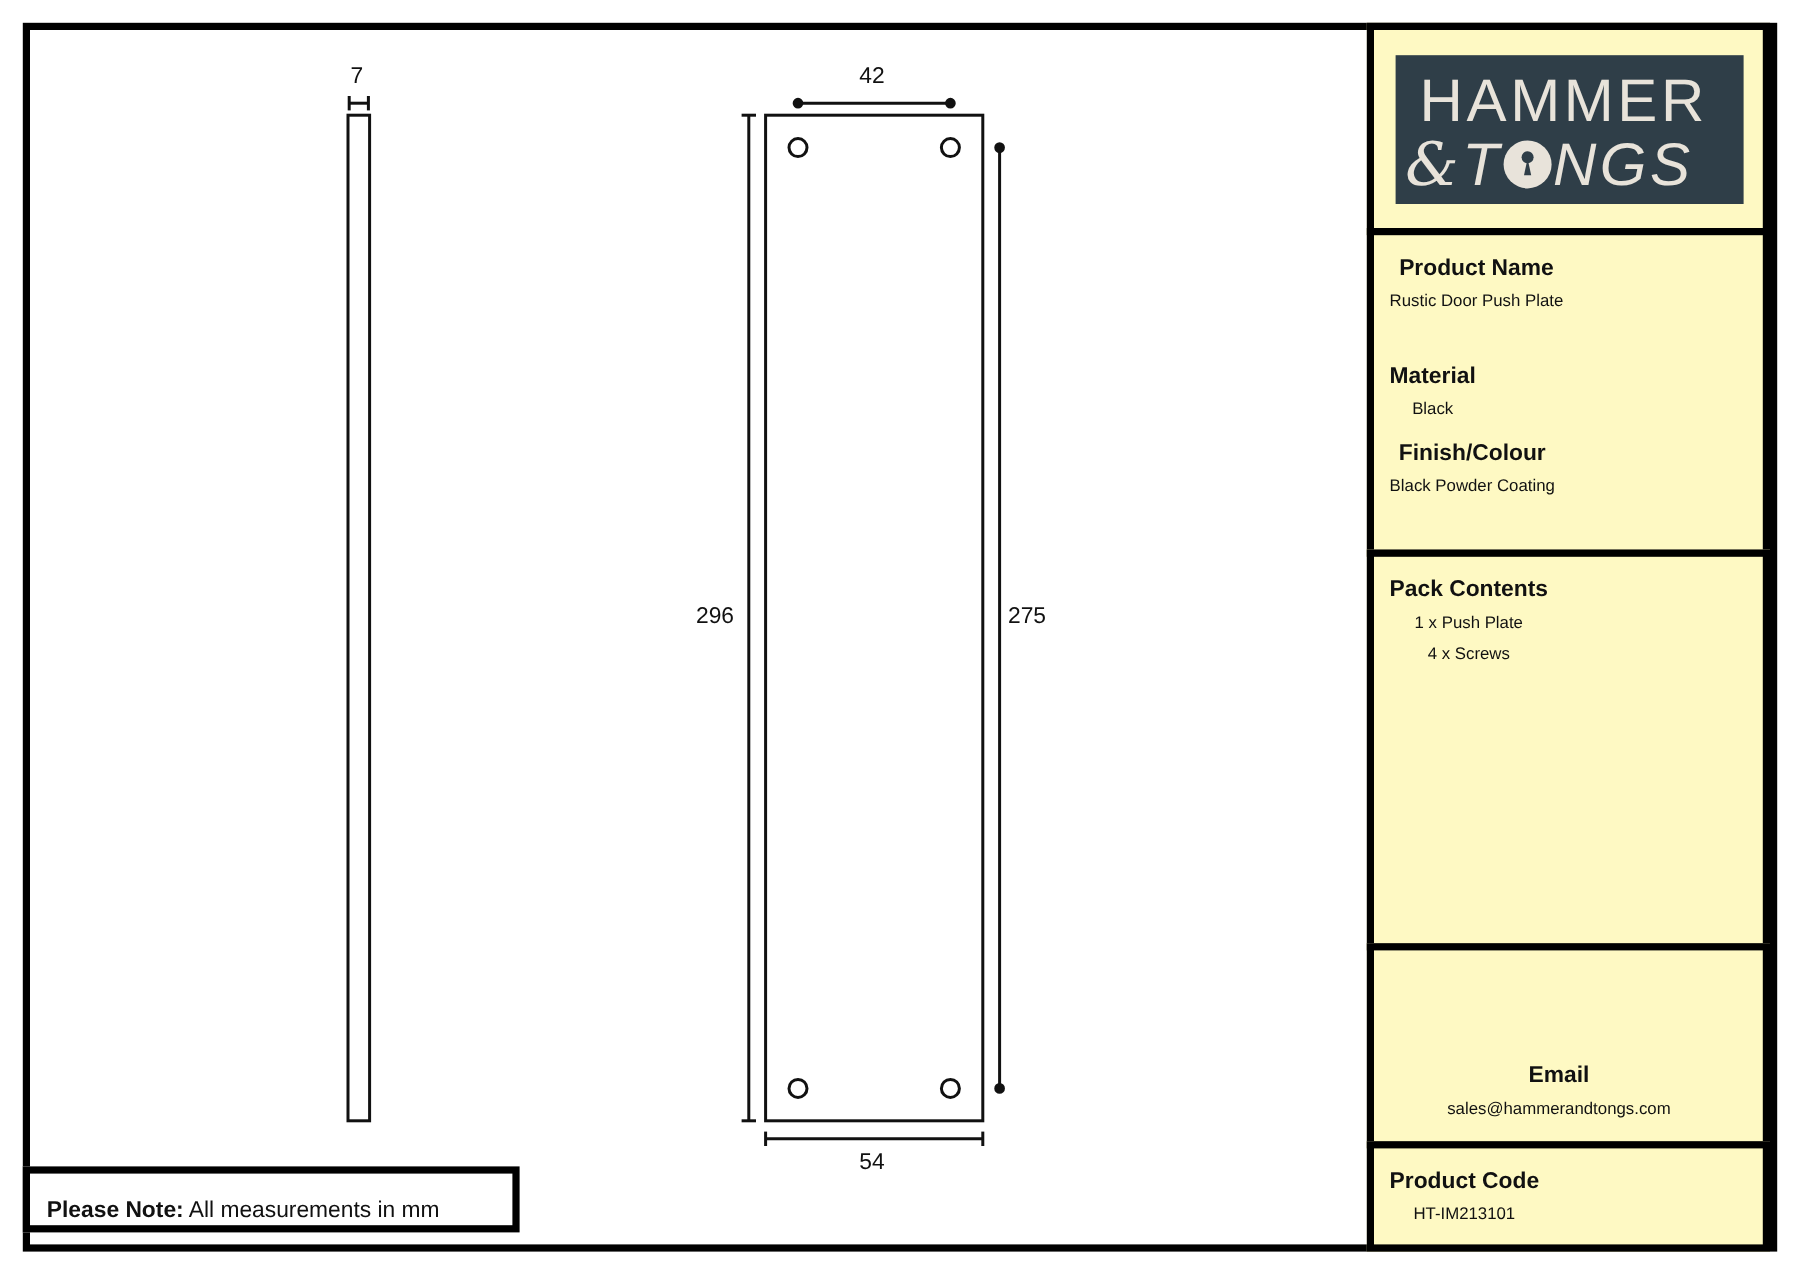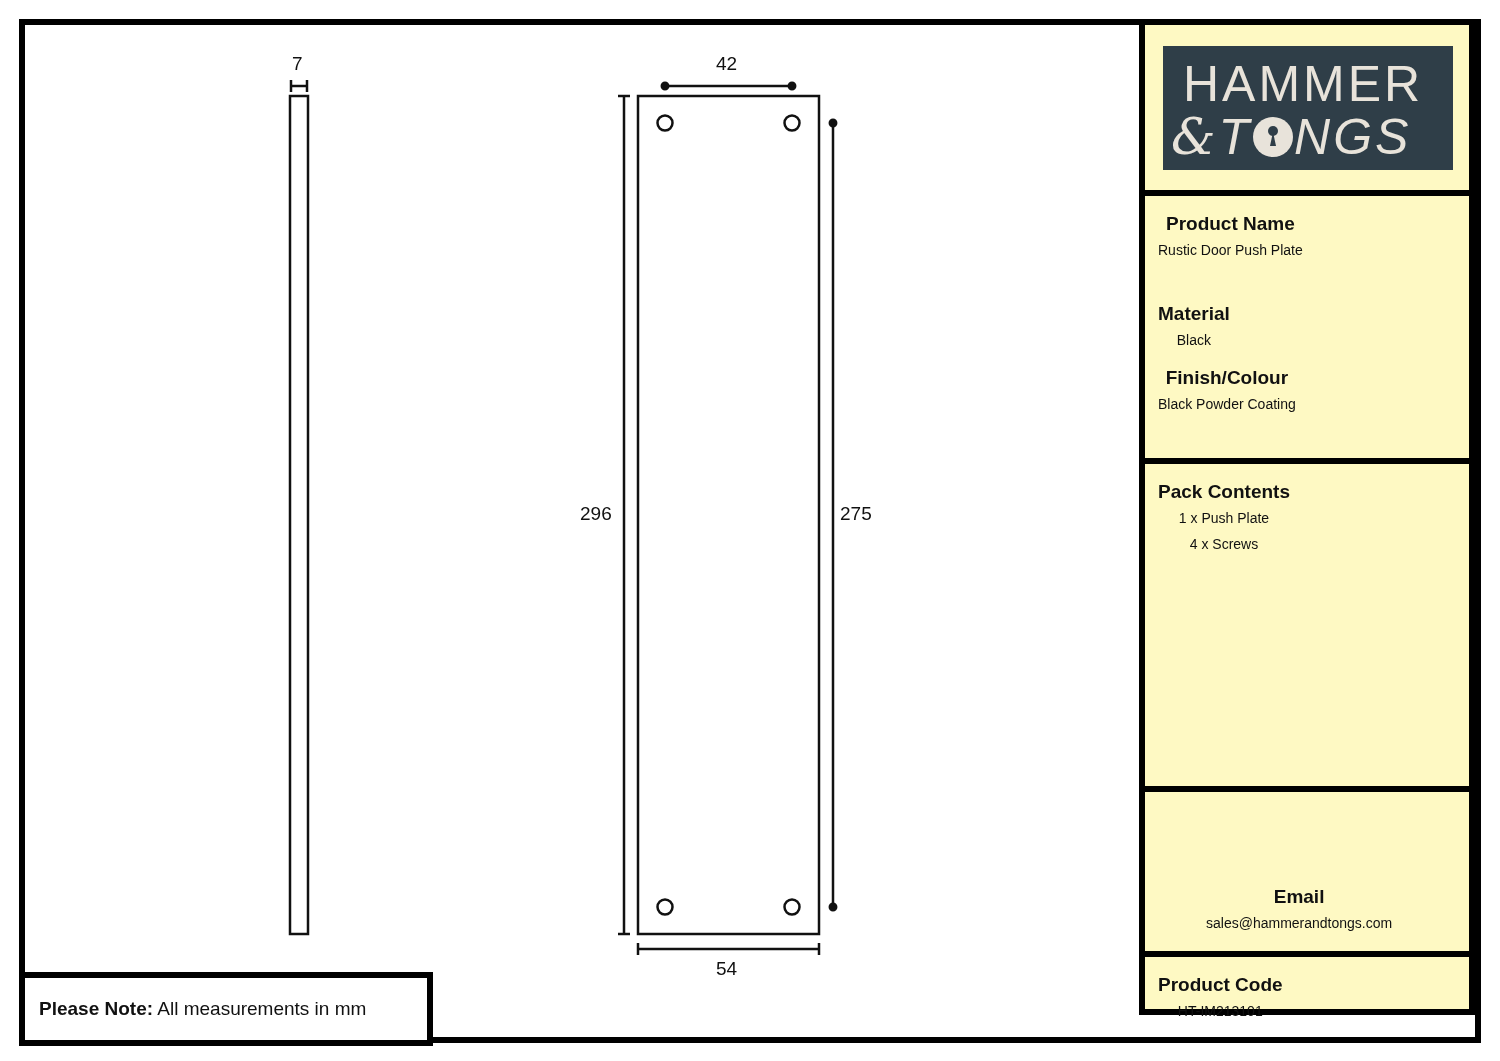--- a/index.html
+++ b/index.html
@@ -6,28 +6,28 @@
   body { width: 1500px; height: 1061px; position: relative; overflow: hidden;
          font-family: "Liberation Sans", "DejaVu Sans", sans-serif; color: #111; }
   .frame { position: absolute; left: 19px; top: 19px; width: 1450px; height: 1012px;
            border: 6px solid #000; }
   .drawing { position: absolute; left: 0; top: 0; width: 1500px; height: 1061px; }
   .panel { position: absolute; left: 1139px; width: 336px; border: 6px solid #000; background: #fef9c3; box-sizing: border-box; }
   .p-logo { top: 19px; height: 177px; }
   .p-spec { top: 190px; height: 274px; }
   .p-pack { top: 458px; height: 334px; }
   .p-web  { top: 786px; height: 171px; }
-  .p-code { top: 951px; height: 64px; }
+  .p-code { top: 951px; height: 92px; }
   .logo-box { position: absolute; left: 18px; top: 21px; width: 290px; height: 124px; background: #2f3e48; }
   .logo-line1 { position: absolute; left: 20px; top: 9px; font-size: 50px; letter-spacing: 3px; color: #e8e3da; font-weight: normal; }
   .logo-line2 { position: absolute; left: 8px; top: 62px; font-size: 50px; letter-spacing: 3px; color: #e8e3da; font-style: italic; }
   .field { position: absolute; left: 13px; text-align: center; }
   .lbl { font-weight: bold; font-size: 19px; line-height: 26px; color: #111; }
   .val { font-size: 14px; line-height: 26px; color: #111; }
-  .note { position: absolute; left: 19px; top: 972px; width: 414px; height: 74px; border: 6px solid #000; box-sizing: border-box; background: #fff; padding-left: 24px; }
+  .note { position: absolute; left: 19px; top: 972px; width: 414px; height: 55px; border: 6px solid #000; box-sizing: border-box; background: #fff; padding-left: 24px; }
   .note-text { position: absolute; left: 14px; top: 20px; font-size: 19px; white-space: nowrap; }
   .note-text b { font-weight: bold; }
   .dim { position: absolute; font-size: 19px; color: #111; }
 </style>
 </head>
 <body>
 
 <div class="frame"></div>
 
 <svg class="drawing" viewBox="0 0 1500 1061" xmlns="http://www.w3.org/2000/svg">

